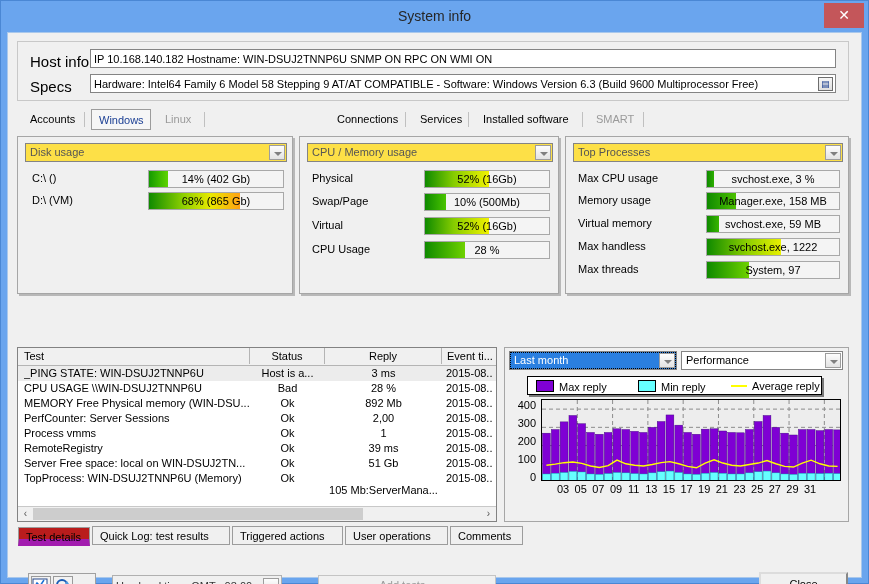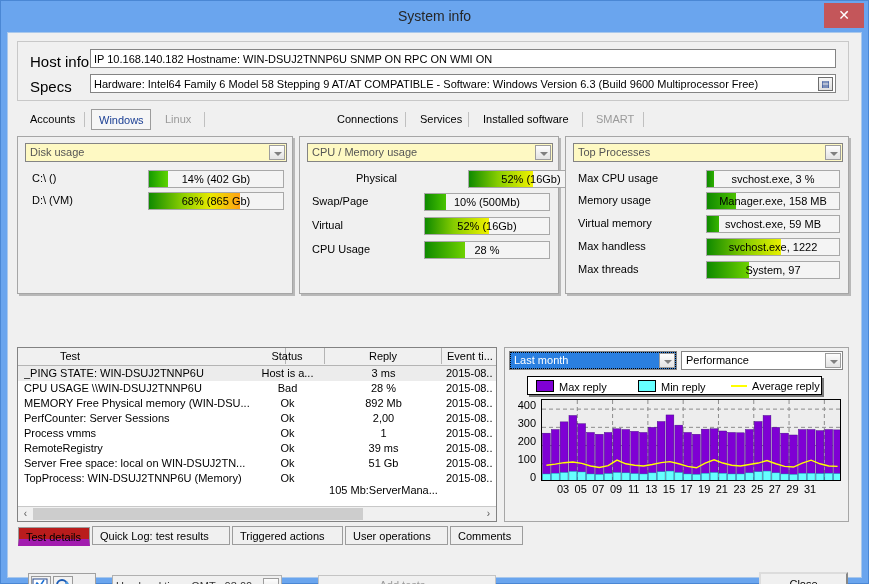--- a/index.html
+++ b/index.html
@@ -77,21 +77,21 @@
   }
   .tab.disabled{color:#9a9a9a;}
   
   .panel{
     position:absolute;background:#f0f0f0;
     border:1px solid #a6a6a6;box-sizing:border-box;
     box-shadow:2px 2px 0 #b8b8b8;
   }
   .panel-combo{
     position:absolute;left:7px;top:6px;height:19px;
-    background:#fef9c3;border:1px solid #848484;box-sizing:border-box;
+    background:#fde047;border:1px solid #848484;box-sizing:border-box;
     font-size:11px;color:#555;line-height:17px;padding-left:4px;
     cursor:pointer;
   }
   .combo-arrow{
     position:absolute;right:1px;top:1px;width:16px;height:15px;
     background:linear-gradient(#fdfdfd,#e3e3e3);
     border:1px solid #9d9d9d;box-sizing:border-box;
   }
   .combo-arrow::after{
     content:"";position:absolute;left:4px;top:6px;
@@ -274,21 +274,21 @@
         </span>
       </div>
     </div>
 
     <div class="panel" style="left:291px;top:103px;width:260px;height:158px;">
       <div class="panel-combo" style="width:246px;">
         <span>CPU / Memory usage</span>
         <span class="combo-arrow"></span>
       </div>
 
-      <div class="metric" style="left:12px;top:33px;width:238px;margin-left:44px;">
+      <div class="metric" style="left:12px;top:33px;width:238px;">
         <span class="metric-label">Physical</span>
         <span class="bar-wrap" style="left:112px;width:126px;">
           <span class="bar-fill" style="width:52%;background:linear-gradient(to right,#0f8a00,#86cd00 45%,#f2f200);"></span>
           <span class="bar-text">52% (16Gb)</span>
         </span>
       </div>
 
       <div class="metric" style="left:12px;top:56px;width:238px;">
         <span class="metric-label">Swap/Page</span>
         <span class="bar-wrap" style="left:112px;width:126px;">
@@ -356,21 +356,21 @@
         <span class="metric-label">Max threads</span>
         <span class="bar-wrap" style="left:128px;width:134px;">
           <span class="bar-fill" style="width:32%;background:linear-gradient(to right,#0f8a00,#6fd200);"></span>
           <span class="bar-text">System, 97</span>
         </span>
       </div>
     </div>
 
     <div class="tablebox">
       <div class="thead">
-        <span class="th" style="left:0;width:232px;padding-left:6px;margin-left:36px;">Test</span>
+        <span class="th" style="left:0;width:232px;padding-left:6px;">Test</span>
         <span class="th" style="left:232px;width:75px;text-align:center;">Status</span>
         <span class="th" style="left:307px;width:117px;text-align:center;">Reply</span>
         <span class="th" style="left:424px;width:56px;padding-left:5px;border-right:none;">Event ti...</span>
       </div>
 
       <div class="trow sel" style="top:18px;">
         <span class="td" style="left:6px;width:226px;">_PING STATE: WIN-DSUJ2TNNP6U</span>
         <span class="td" style="left:232px;width:75px;text-align:center;">Host is a...</span>
         <span class="td" style="left:307px;width:117px;text-align:center;">3 ms</span>
         <span class="td" style="left:428px;width:56px;">2015-08..</span>

